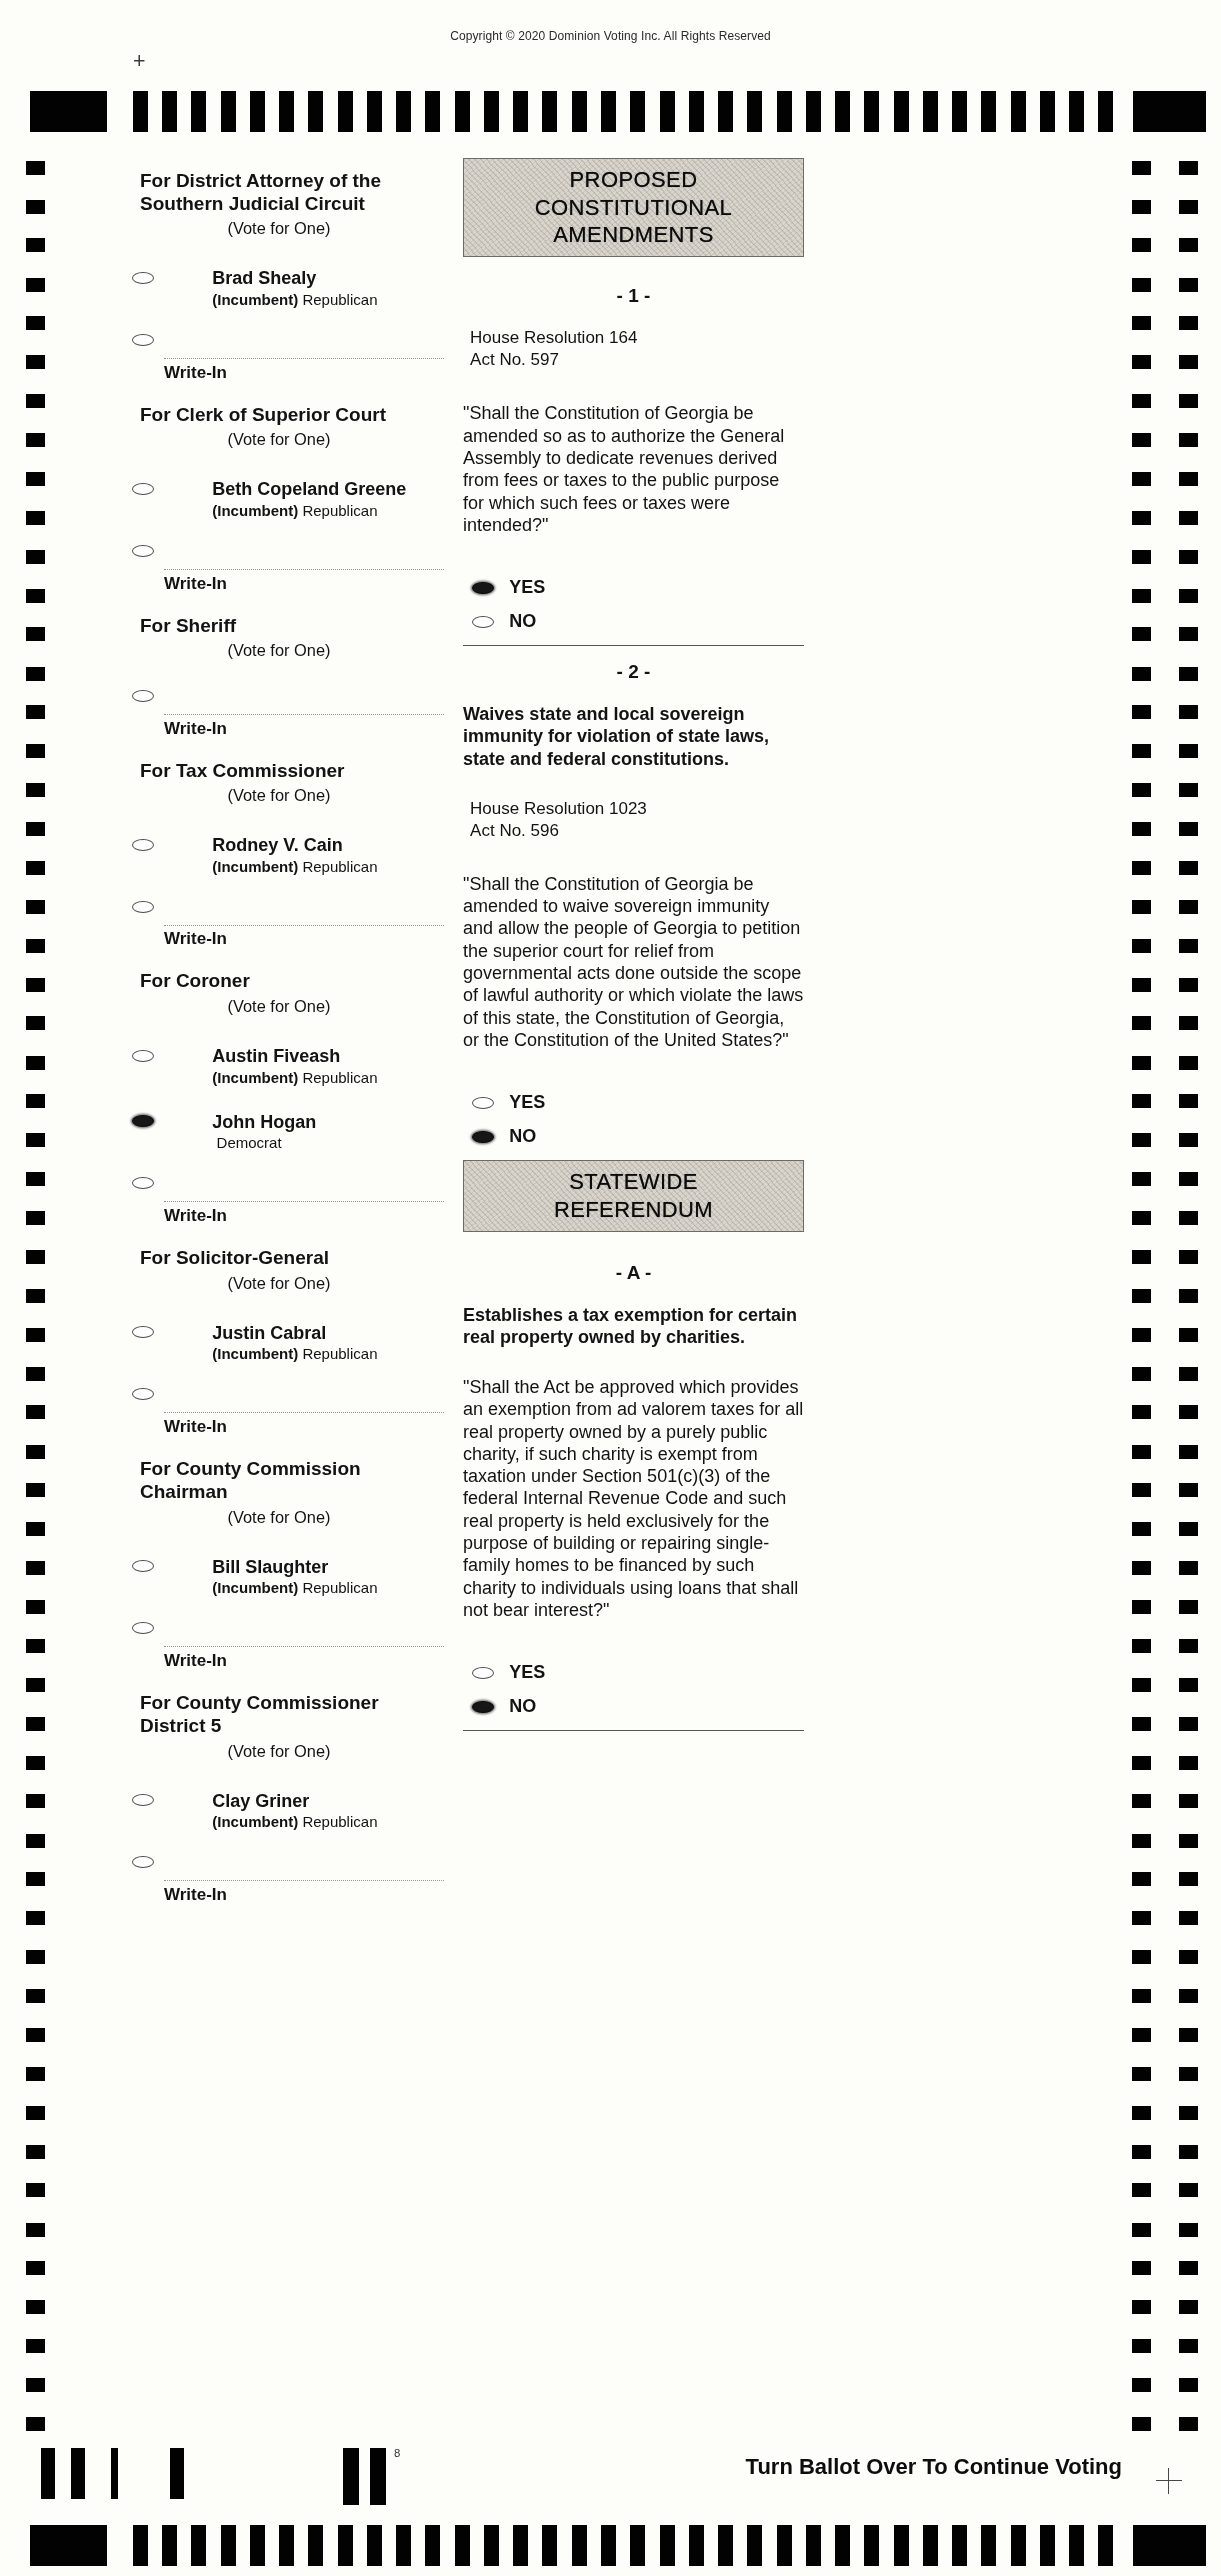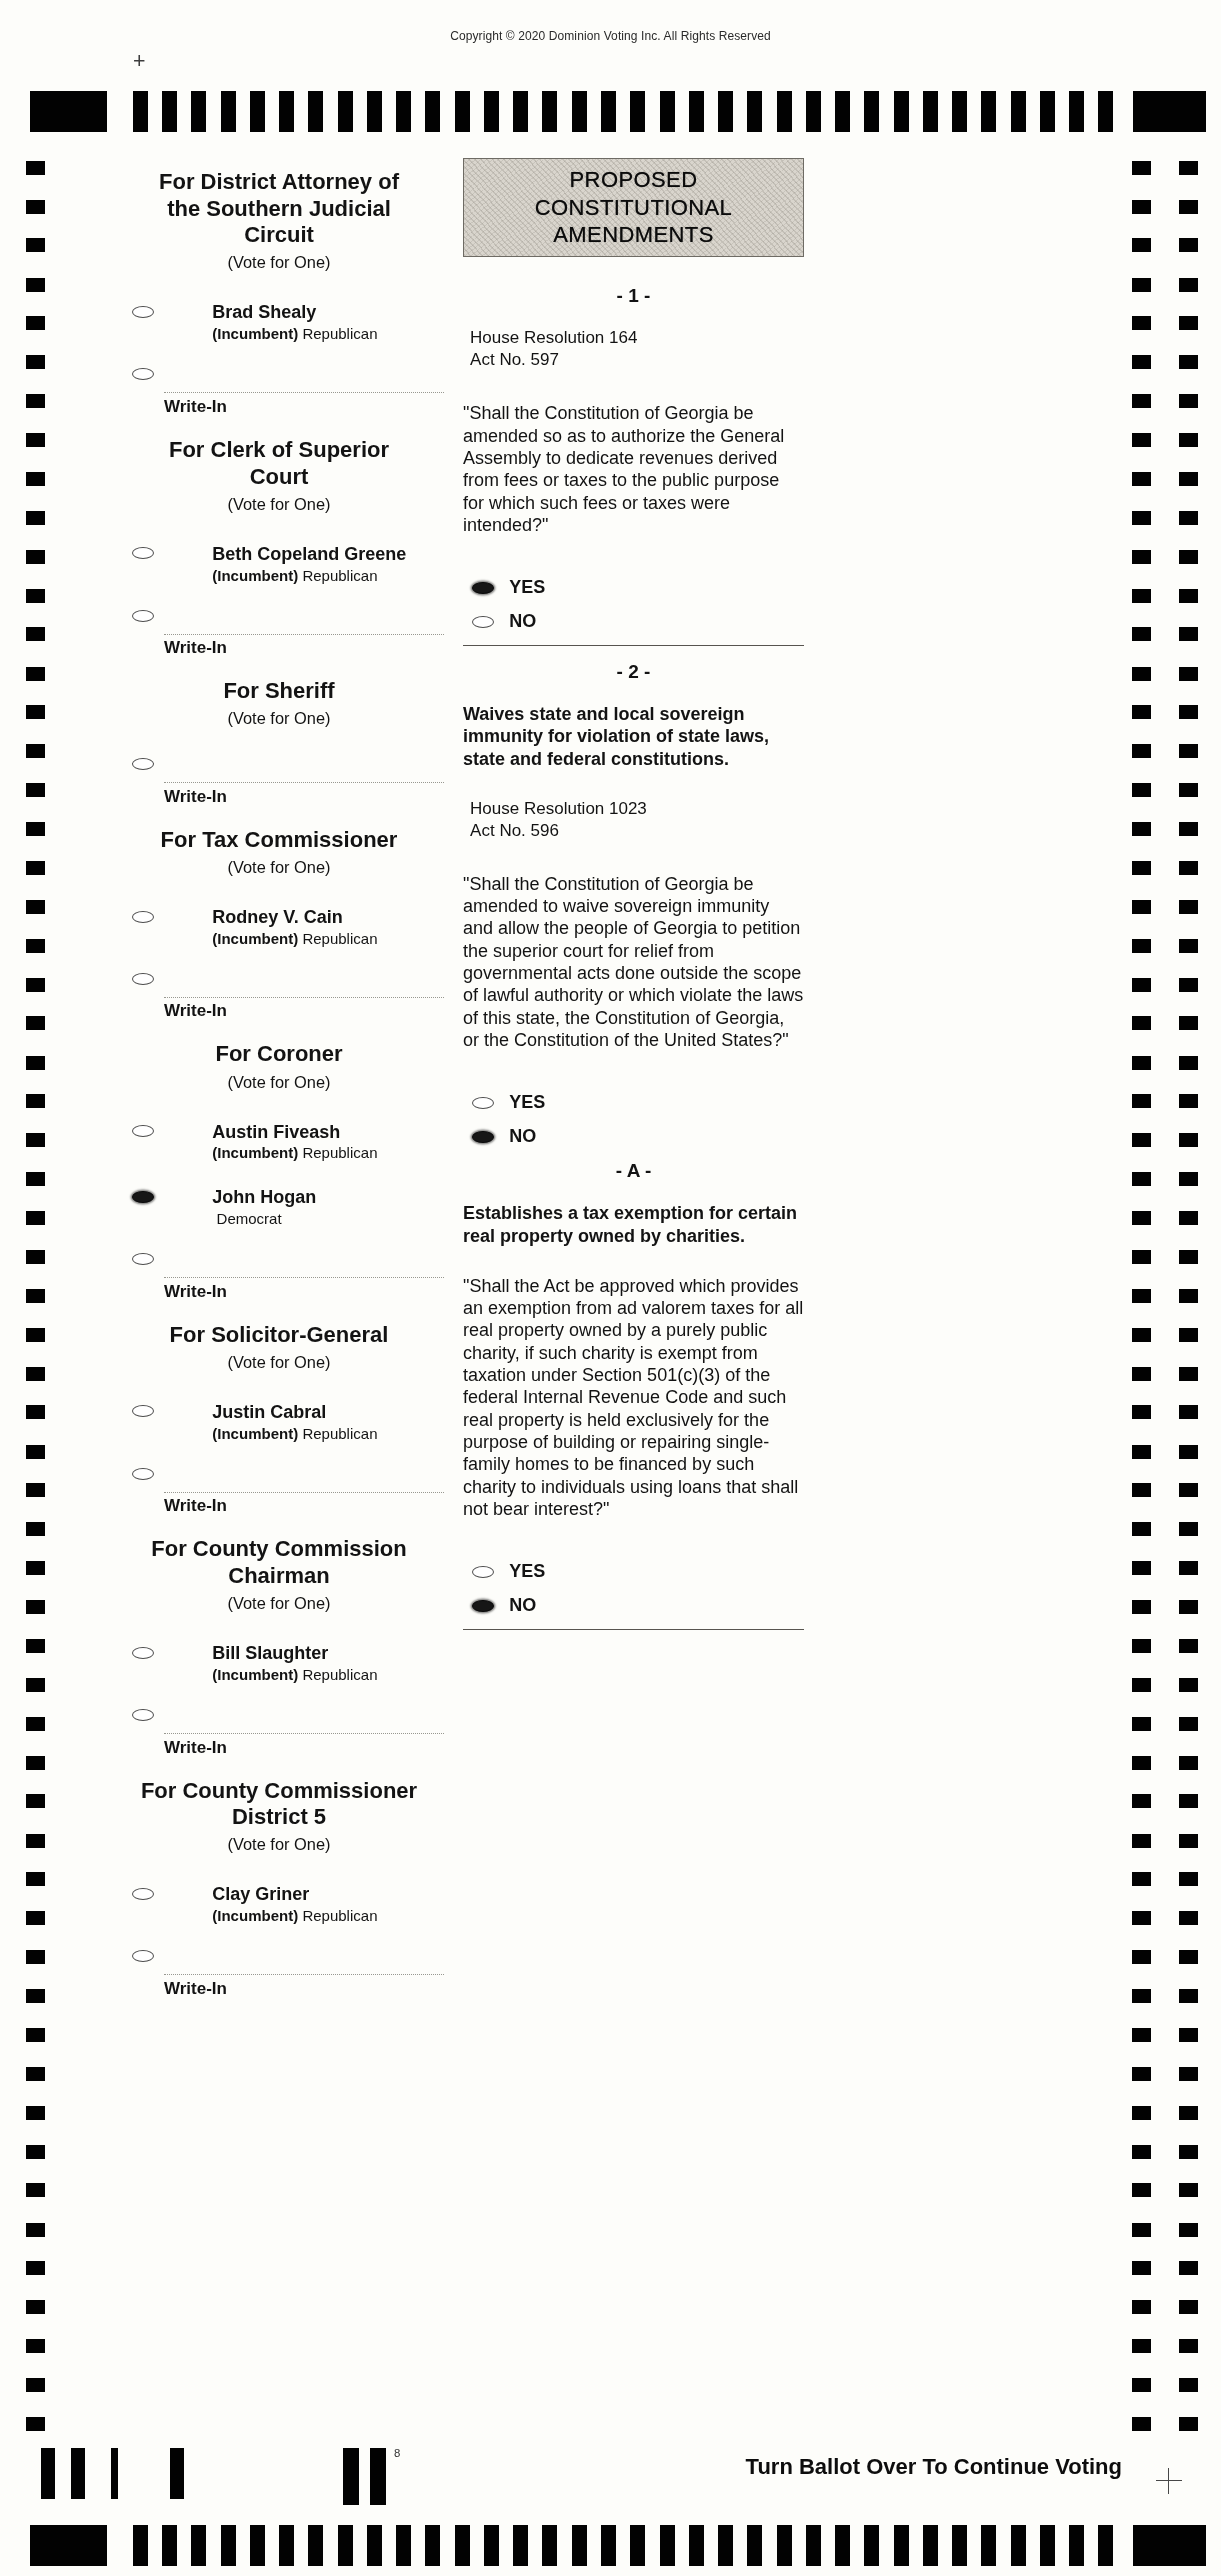--- a/index.html
+++ b/index.html
@@ -10,21 +10,21 @@
     background:#fdfdfa; color:#131313; overflow:hidden; margin:0 auto;
   }
   .mark { position:absolute; background:#020202; }
   .copyright { position:absolute; top:28.6px; left:0; width:100%; text-align:center;
     font-size:12px; color:#2a2a2a; letter-spacing:0.1px; }
   .plus-mark { position:absolute; left:133px; top:49px; font-size:21.4px; color:#3d3d3d; }
 
   
   .col-left { position:absolute; left:114px; top:163px; width:330px; padding-top:5.7px; }
   .contest { margin-bottom:20px; }
-  .c-title { font-size:22px; font-weight:bold; text-align:center; line-height:1.22;
+  .c-title { font-size:19px; font-weight:bold; line-height:1.22;
     max-width:278px; margin:0 auto 4.3px; }
   .c-instr { text-align:center; font-size:16.4px; margin-bottom:30px; }
   .cand { display:flex; align-items:flex-start; margin-bottom:26px; padding-left:18px;gap:44px; }
   .oval { display:inline-block; width:22px; height:12px; border:1.4px solid #4c4c4c;
     border-radius:50%; background:#fff; flex:none; }
   .oval.filled { background:#161616; border-color:#0a0a0a;
     box-shadow:0 0 2.1px 1.4px rgba(25,25,25,.55); }
   .cand .oval { margin-top:3.6px; }
   .cand-text { margin-left:14.3px; }
   .cand-name { font-size:18px; font-weight:bold; line-height:1.15; }
@@ -263,20 +263,21 @@
       <div class="m-option">
         <span class="oval"></span>
         <span class="opt-label">YES</span>
       </div>
       <div class="m-option">
         <span class="oval filled"></span>
         <span class="opt-label">NO</span>
       </div>
     </section>
 
+    <div class="hdr-box second">STATEWIDE REFERENDUM</div>
 
     <section class="measure">
       <div class="m-number">- A -</div>
       <p class="m-summary">Establishes a tax exemption for certain real property owned by charities.</p>
       <p class="m-question">"Shall the Act be approved which provides an exemption from ad valorem taxes for all real property owned by a purely public charity, if such charity is exempt from taxation under Section 501(c)(3) of the federal Internal Revenue Code and such real property is held exclusively for the purpose of building or repairing single-family homes to be financed by such charity to individuals using loans that shall not bear interest?"</p>
       <div class="m-option">
         <span class="oval"></span>
         <span class="opt-label">YES</span>
       </div>
       <div class="m-option">

